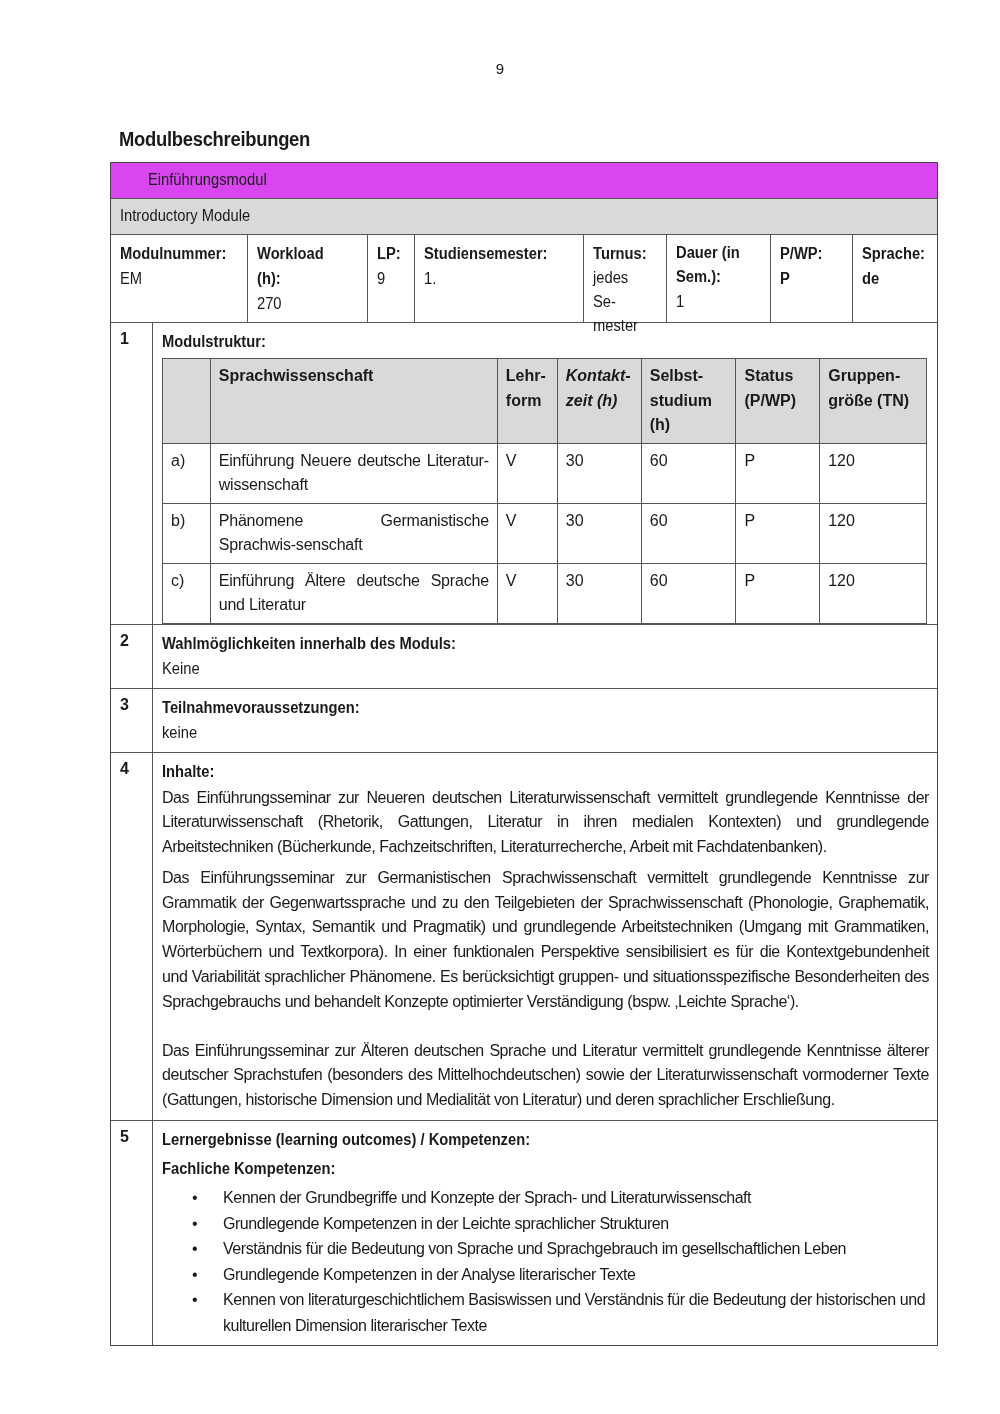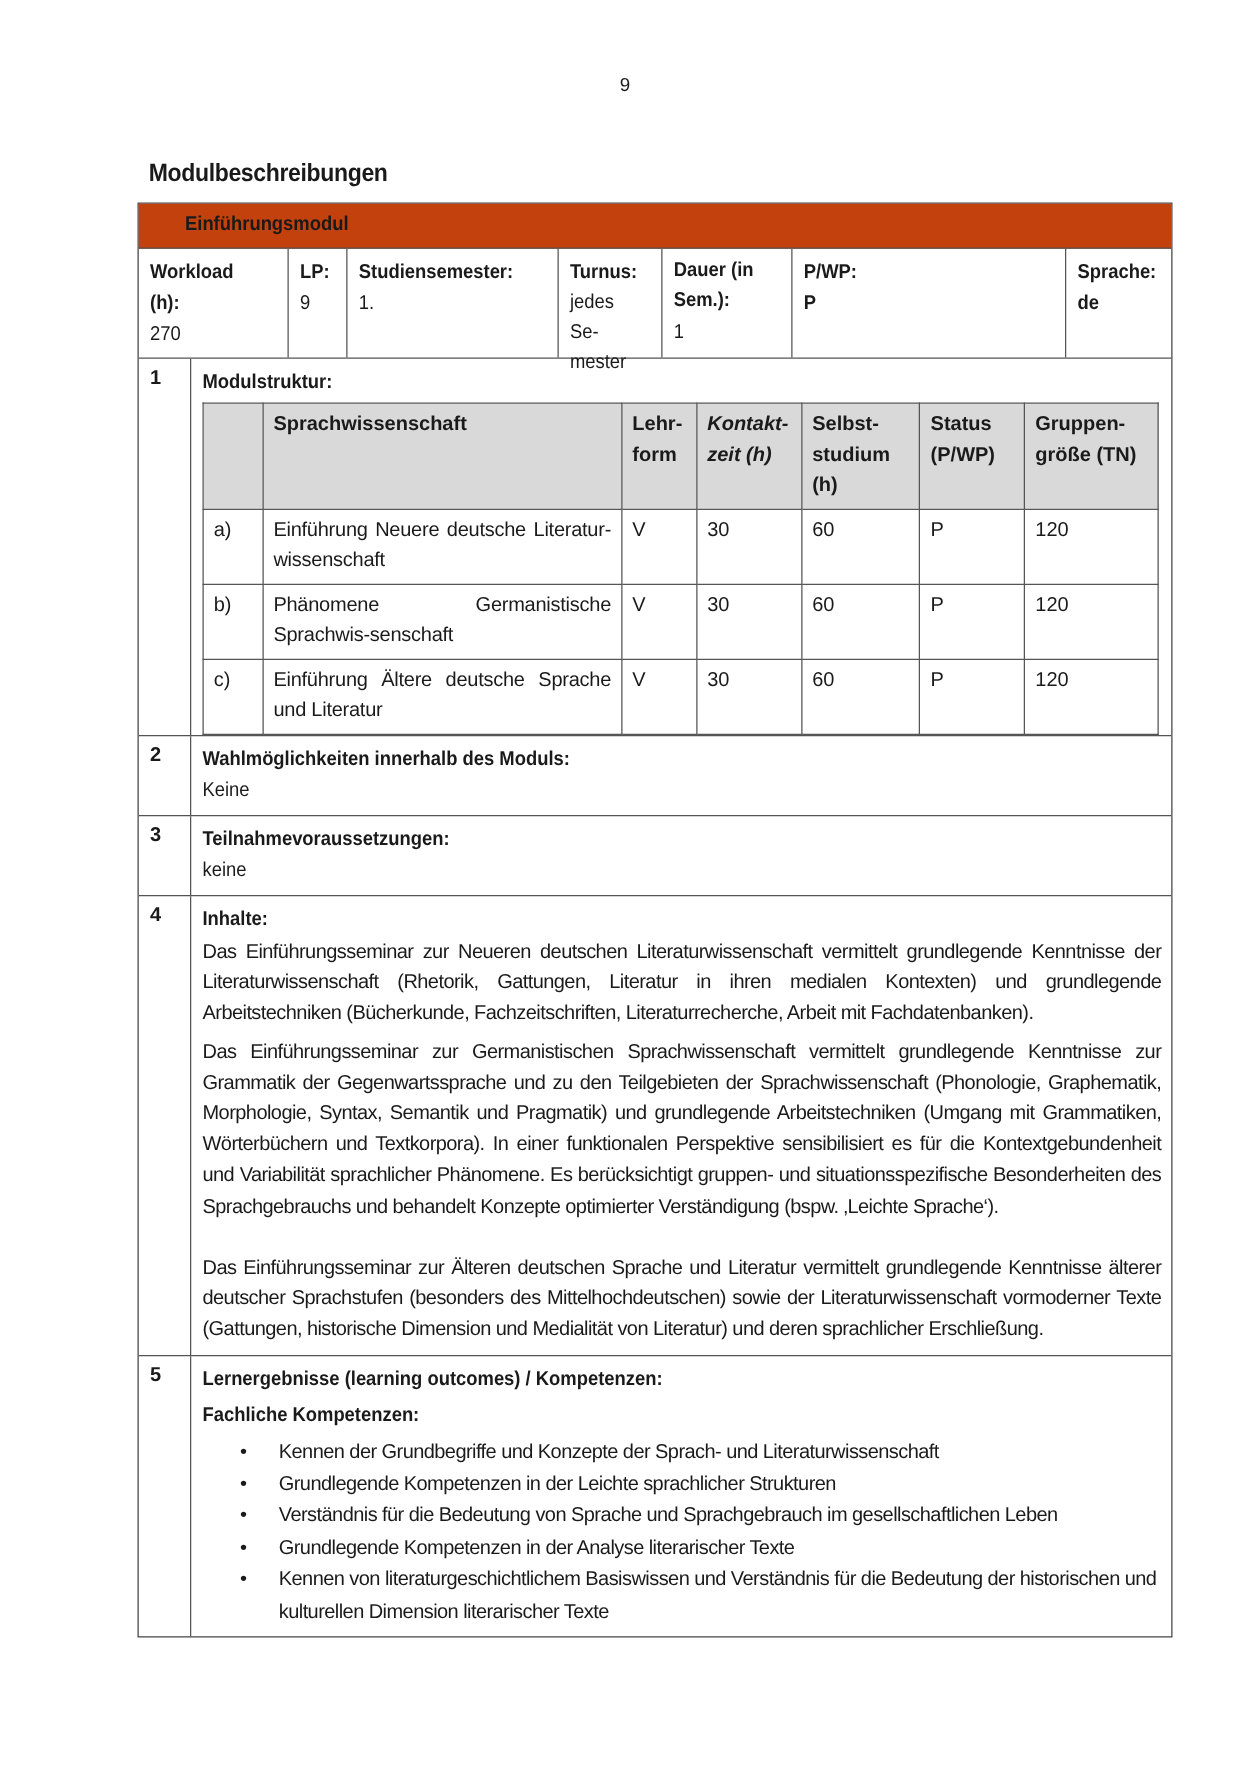--- a/index.html
+++ b/index.html
@@ -5,21 +5,21 @@
     html, body { margin: 0; padding: 0; background: #ffffff; }
     body {
       width: 1000px; height: 1414px; position: relative; overflow: hidden;
       font-family: "Liberation Sans", sans-serif; color: #1a1a1a;
     }
     .page-number { position: absolute; top: 60px; left: 0; width: 1000px; text-align: center; font-size: 15px; }
     .doc-title { position: absolute; top: 128px; left: 119px; font-size: 20px; font-weight: bold; letter-spacing: -0.3px; transform: scaleX(0.92); transform-origin: left; }
     .sheet { position: absolute; left: 110px; top: 162px; width: 828px; border: 1px solid #444; box-sizing: border-box; }
     .band { padding: 8px 9px; font-size: 16px; transform-origin: left; border-bottom: 1px solid #555; }
     .band span { display: inline-block; transform: scaleX(0.92); transform-origin: left; }
-    .band-1 { background: #c2410c; font-weight: bold; height: 36px; box-sizing: border-box; padding-left: 37px; }
+    .band-1 { background: #d946ef; font-weight: normal; height: 36px; box-sizing: border-box; padding-left: 37px; }
     .band-2 { background: #d9d9d9; height: 36px; box-sizing: border-box; }
     .meta { display: flex; border-bottom: 1px solid #555; height: 87px; }
     .meta-cell { border-right: 1px solid #555; padding: 6px 9px; box-sizing: border-box; font-size: 16px; line-height: 25px; }
     .meta-cell:last-child { border-right: none; }
     .meta-cell .lab { font-weight: bold; }
     .meta-cell .val.bold { font-weight: bold; }
     .sq { display: inline-block; transform: scaleX(0.92); transform-origin: left; }
     .row { display: flex; border-bottom: 1px solid #555; }
     .row:last-child { border-bottom: none; }
     .num { width: 42px; border-right: 1px solid #555; box-sizing: border-box; padding: 7px 9px; font-weight: bold; font-size: 16px; }
@@ -43,22 +43,27 @@
     ul.outcomes li .bullet { position: absolute; left: 0; top: 0; }
   </style>
 </head>
 <body>
 
 <div class="page-number">9</div>
 <div class="doc-title">Modulbeschreibungen</div>
 
 <div class="sheet">
   <div class="band band-1"><span>Einführungsmodul</span></div>
+  <div class="band band-2"><span>Introductory Module</span></div>
 
   <div class="meta">
+    <div class="meta-cell" style="width:137px">
+      <div class="lab"><span class="sq">Modulnummer:</span></div>
+      <div class="val"><span class="sq">EM</span></div>
+    </div>
     <div class="meta-cell" style="width:120px">
       <div class="lab"><span class="sq">Workload (h):</span></div>
       <div class="val"><span class="sq">270</span></div>
     </div>
     <div class="meta-cell" style="width:47px">
       <div class="lab"><span class="sq">LP:</span></div>
       <div class="val"><span class="sq">9</span></div>
     </div>
     <div class="meta-cell" style="width:169px">
       <div class="lab"><span class="sq">Studiensemester:</span></div>

